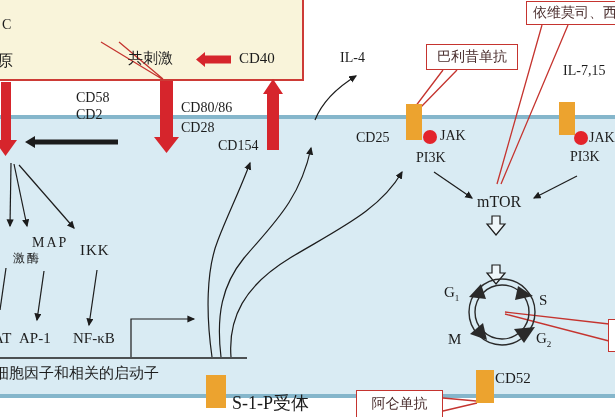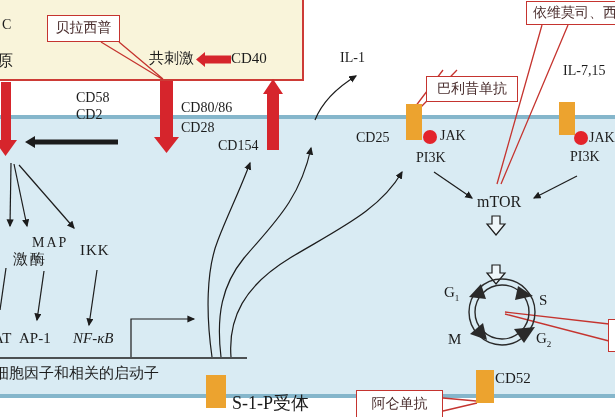--- a/index.html
+++ b/index.html
@@ -13,55 +13,55 @@
   .apc-box{position:absolute;left:-8px;top:-8px;width:312px;height:89px;
            background:#f9f4da;border:2.5px solid #cd3b36;box-sizing:border-box;}
   
   .svglayer{position:absolute;left:0;top:0;width:615px;height:417px;}
   
   .lb{position:absolute;color:#1c1c1c;font-size:14px;line-height:1.05;white-space:nowrap;}
   .lb sub{font-size:9px;}
   
   .l-c{left:2px;top:18px;}
   .l-yuan{left:-3px;top:53px;font-size:16px;}
-  .l-gongcj{left:149px;top:51px;font-size:15px;text-align:center;}
-  .l-cd40{left:231px;top:51px;font-size:15px;}
+  .l-gongcj{left:128px;top:51px;font-size:15px;text-align:center;}
+  .l-cd40{left:231px;top:51px;font-size:15px;padding-left:8px;}
   .l-cd58{left:76px;top:91px;font-family:Liberation Serif, serif;}
   .l-cd2{left:76px;top:108px;}
   .l-cd8086{left:181px;top:101px;}
   .l-cd28{left:181px;top:121px;}
   .l-cd154{left:218px;top:139px;}
   .l-il2{left:340px;top:51px;}
   .l-cd25{left:356px;top:131px;}
   .l-jak1{left:440px;top:129px;}
   .l-pi3k1{left:416px;top:151px;}
   .l-il715{left:563px;top:64px;}
   .l-jak2{left:589px;top:131px;}
   .l-pi3k2{left:570px;top:150px;}
   .l-mtor{left:477px;top:194px;font-size:16px;}
   .l-ckd{left:455px;top:244px;font-size:15px;}
   .l-map1{left:16px;top:236px;letter-spacing:2px;margin-left:16px;}
-  .l-map2{left:13px;top:252px;font-size:15px;letter-spacing:2px;}
+  .l-map2{left:13px;top:252px;font-size:12px;letter-spacing:2px;}
   .l-ikk{left:80px;top:243px;font-size:15px;letter-spacing:1px;}
   .l-at{left:-7px;top:331px;font-size:15px;}
   .l-ap1{left:19px;top:331px;font-size:15px;}
-  .l-nfkb{left:73px;top:331px;font-size:15px;font-style:italic;}
+  .l-nfkb{left:73px;top:331px;font-size:15px;}
   .l-promoter{left:-6px;top:366px;font-size:15px;}
   .l-s1p{left:232px;top:394px;font-size:18px;}
   .l-cd52{left:495px;top:371px;font-size:15px;}
   .l-g1{left:444px;top:285px;font-size:15px;}
   .l-s{left:539px;top:293px;font-size:15px;}
   .l-g2{left:536px;top:331px;font-size:15px;}
   .l-m{left:448px;top:332px;font-size:15px;}
   
   .drug{position:absolute;background:#fff;border:1.5px solid #c5342f;box-sizing:border-box;
         color:#4a2e2e;font-size:14px;text-align:center;line-height:1.5;
         white-space:nowrap;overflow:hidden;}
   .d-bela{left:47px;top:15px;width:73px;height:27px;line-height:24px;}
-  .d-basi{left:426px;top:44px;width:92px;height:26px;line-height:23px;margin-top:32px;}
+  .d-basi{left:426px;top:44px;width:92px;height:26px;line-height:23px;}
   .d-ever{left:526px;top:1px;width:112px;height:24px;line-height:21px;text-align:left;padding-left:6px;}
   .d-alem{left:356px;top:390px;width:87px;height:32px;line-height:25px;}
   .d-edge{left:608px;top:319px;width:26px;height:33px;}
 </style>
 </head>
 <body>
 
 <div class="stage">
 
   <div class="cell-fill"></div>
@@ -147,21 +147,21 @@
   <div class="lb l-c">C</div>
   <div class="lb l-yuan">原</div>
   <div class="lb l-gongcj">共刺激</div>
   <div class="lb l-cd40">CD40</div>
 
   <div class="lb l-cd58">CD58</div>
   <div class="lb l-cd2">CD2</div>
   <div class="lb l-cd8086">CD80/86</div>
   <div class="lb l-cd28">CD28</div>
   <div class="lb l-cd154">CD154</div>
-  <div class="lb l-il2">IL-1</div>
+  <div class="lb l-il2">IL-4</div>
   <div class="lb l-cd25">CD25</div>
   <div class="lb l-jak1">JAK</div>
   <div class="lb l-pi3k1">PI3K</div>
   <div class="lb l-il715">IL-7,15</div>
   <div class="lb l-jak2">JAK</div>
   <div class="lb l-pi3k2">PI3K</div>
 
   <div class="lb l-mtor">mTOR</div>
   <div class="lb l-map1">MAP</div>
   <div class="lb l-map2">激酶</div>
@@ -171,19 +171,18 @@
   <div class="lb l-nfkb">NF-κB</div>
   <div class="lb l-promoter">细胞因子和相关的启动子</div>
   <div class="lb l-s1p">S-1-P受体</div>
   <div class="lb l-cd52">CD52</div>
 
   <div class="lb l-g1"><span>G</span><sub>1</sub></div>
   <div class="lb l-s">S</div>
   <div class="lb l-g2"><span>G</span><sub>2</sub></div>
   <div class="lb l-m">M</div>
 
-  <div class="drug d-bela">贝拉西普</div>
   <div class="drug d-basi">巴利昔单抗</div>
   <div class="drug d-ever">依维莫司、西</div>
   <div class="drug d-alem">阿仑单抗</div>
   <div class="drug d-edge"></div>
 
 </div>
 
 </body></html>

